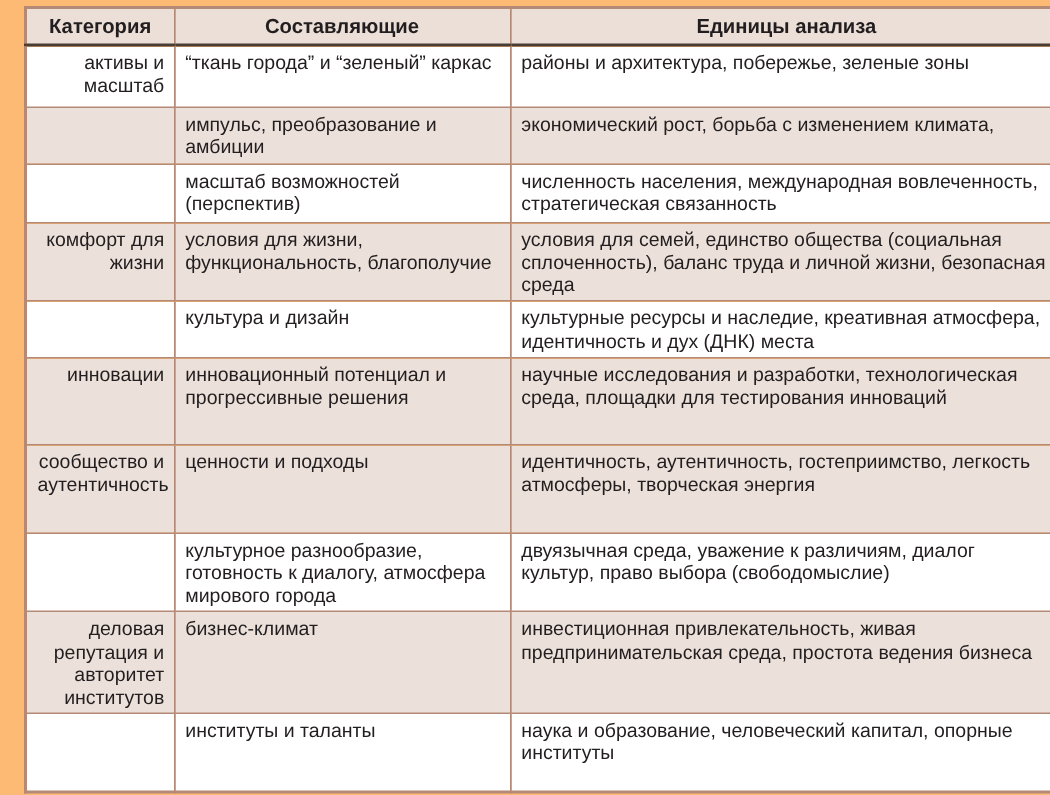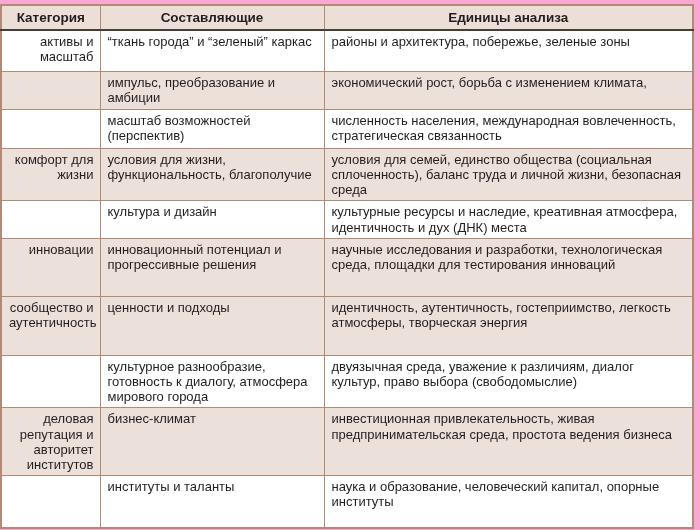--- a/index.html
+++ b/index.html
@@ -5,22 +5,22 @@
   html, body {
     margin: 0;
     padding: 0;
     background: #ffffff;
     font-family: "Liberation Sans", "DejaVu Sans", sans-serif;
   }
   .page {
     width: 700px;
     height: 530px;
     box-sizing: border-box;
-    padding: 4px 4px 0 0;
-    background: #f9a8d4;
+    padding: 4px 4px 0 16px;
+    background: #fdba74;
   }
   table.analysis {
     border-collapse: collapse;
     table-layout: fixed;
     width: 692px;
     border: 2px solid #b48a76;
   }
   table.analysis th,
   table.analysis td {
     border: 1.5px solid #b48a76;

